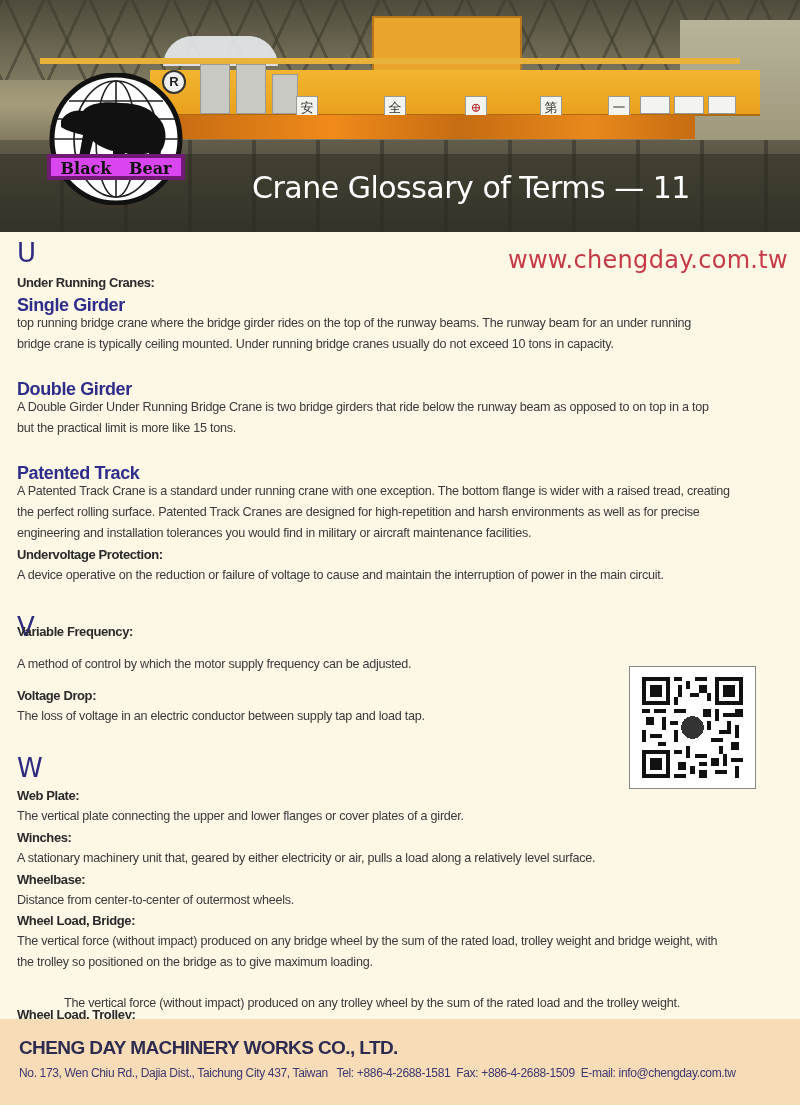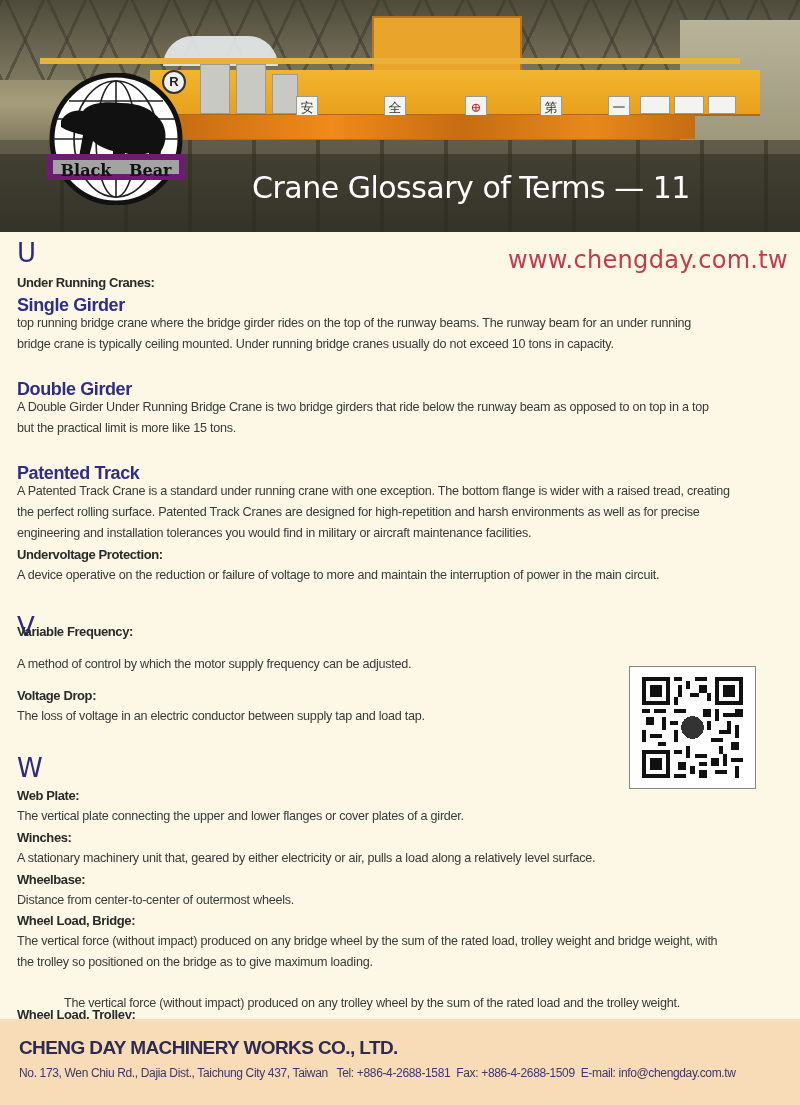--- a/index.html
+++ b/index.html
@@ -24,21 +24,21 @@
   .banner .plate { position: absolute; top: 96px; height: 18px; background: #f3f3ef; border: 1px solid #999; }
   .banner .lower { position: absolute; left: 0; top: 140px; width: 800px; height: 92px;
     background: repeating-linear-gradient(90deg, rgba(0,0,0,0) 0 60px, rgba(40,38,30,0.45) 60px 64px), linear-gradient(180deg,#625d4b,#3f3c30); }
   .banner .title-strip { position: absolute; left: 0; top: 154px; width: 800px; height: 78px; background: rgba(45,43,35,0.55); }
   .banner-title { position: absolute; left: 252px; top: 170px; font-size: 30px; color: #ffffff; font-family: "DejaVu Sans", sans-serif; letter-spacing: -0.5px; }
 
   
   .logo { position: absolute; left: 45px; top: 73px; width: 142px; height: 132px; }
   .logo svg { width: 142px; height: 132px; display: block; }
   .logo-reg { position: absolute; left: 162px; top: 70px; width: 24px; height: 24px; border: 2px solid #333; border-radius: 50%; background: #f0f0f0; font-size: 13px; color: #222; text-align: center; line-height: 20px; font-weight: bold; }
-  .logo-text { position: absolute; left: 47px; top: 154px; width: 138px; height: 26px; background: #a3a3a3; border: 6px solid #701a75; font-family: "DejaVu Serif", serif; font-weight: bold; font-size: 16px; color: #111; text-align: center; line-height: 22px; word-spacing: 12px; }
+  .logo-text { position: absolute; left: 47px; top: 154px; width: 138px; height: 26px; background: #d946ef; border: 4px solid #701a75; font-family: "DejaVu Serif", serif; font-weight: bold; font-size: 16px; color: #111; text-align: center; line-height: 22px; word-spacing: 12px; }
 
   
   .site-url { position: absolute; left: 508px; top: 246px; font-size: 24px; color: #c53a46; font-family: "DejaVu Sans", sans-serif; letter-spacing: 0.3px; }
   .section-letter { position: absolute; left: 17px; font-size: 26px; color: #2d2b80; font-family: "DejaVu Sans", sans-serif; }
   .term { position: absolute; left: 17px; font-size: 13px; font-weight: bold; color: #2a2a2a; letter-spacing: -0.4px; }
   .subterm { position: absolute; left: 17px; font-size: 18px; font-weight: bold; color: #2e2d8a; letter-spacing: -0.4px; }
   .para { position: absolute; left: 17px; width: 770px; font-size: 12.6px; line-height: 21px; color: #3a3a3a; letter-spacing: -0.25px; }
   .para span { display: block; white-space: nowrap; }
 
   
@@ -116,21 +116,21 @@
 
 <div class="subterm" style="top:463px;">Patented Track</div>
 <div class="para" style="top:481px;">
   <span>A Patented Track Crane is a standard under running crane with one exception. The bottom flange is wider with a raised tread, creating</span>
   <span>the perfect rolling surface. Patented Track Cranes are designed for high-repetition and harsh environments as well as for precise</span>
   <span>engineering and installation tolerances you would find in military or aircraft maintenance facilities.</span>
 </div>
 
 <div class="term" style="top:547px;">Undervoltage Protection:</div>
 <div class="para" style="top:565px;">
-  <span>A device operative on the reduction or failure of voltage to more and maintain the interruption of power in the main circuit.</span>
+  <span>A device operative on the reduction or failure of voltage to cause and maintain the interruption of power in the main circuit.</span>
 </div>
 
 <div class="section-letter" style="top:612px;">V</div>
 <div class="term" style="top:624px;">Variable Frequency:</div>
 <div class="para" style="top:654px;">
   <span>A method of control by which the motor supply frequency can be adjusted.</span>
 </div>
 <div class="term" style="top:688px;">Voltage Drop:</div>
 <div class="para" style="top:706px;">
   <span>The loss of voltage in an electric conductor between supply tap and load tap.</span>

